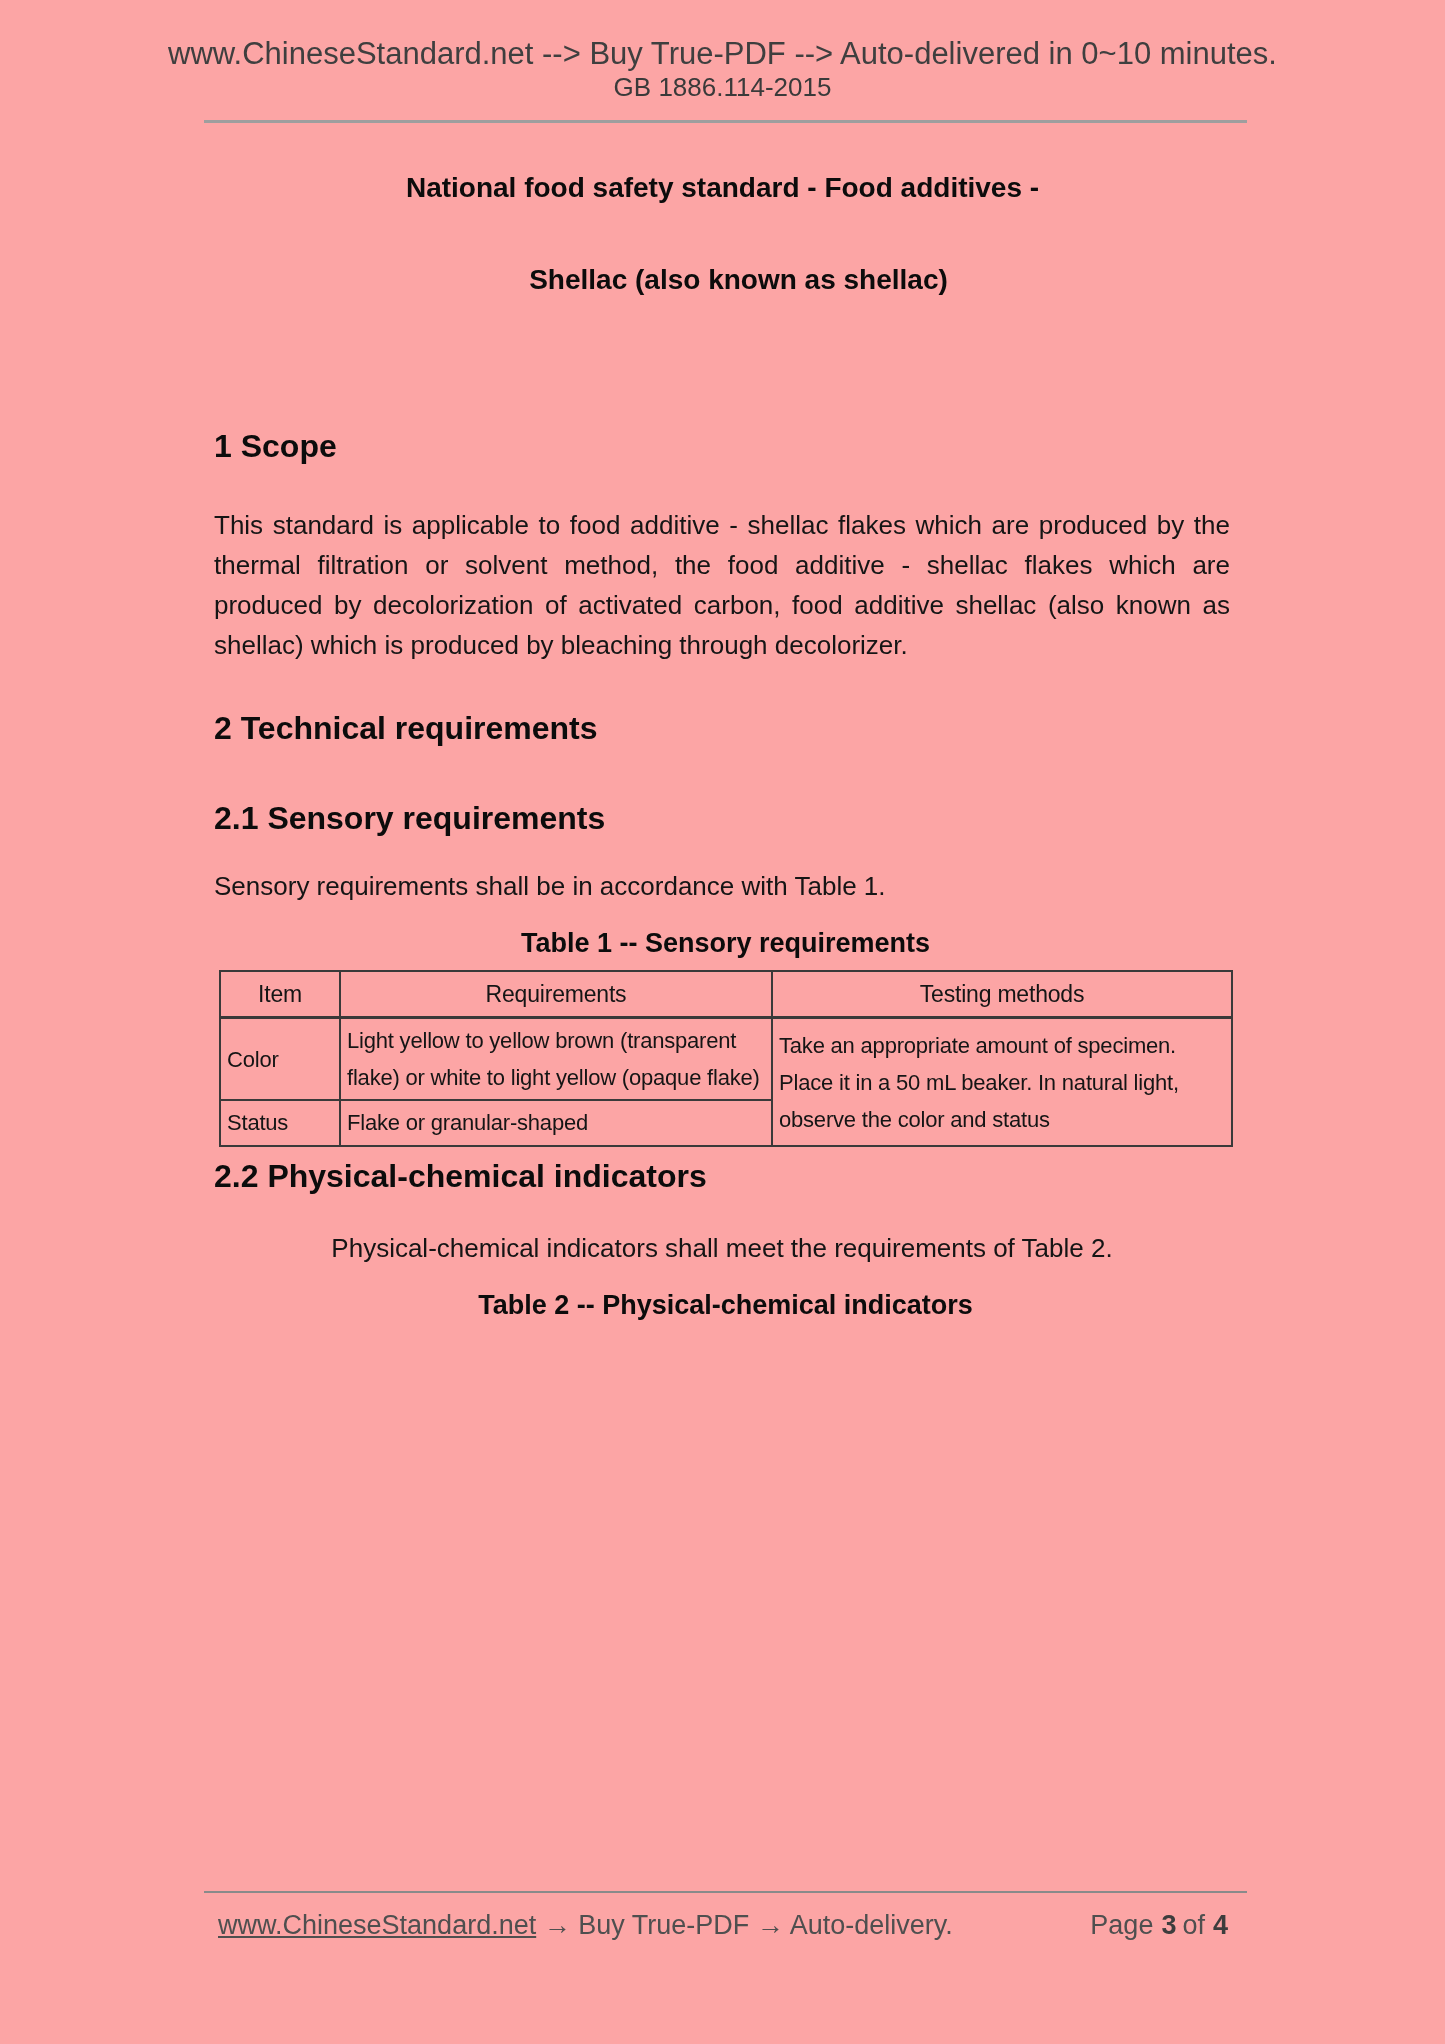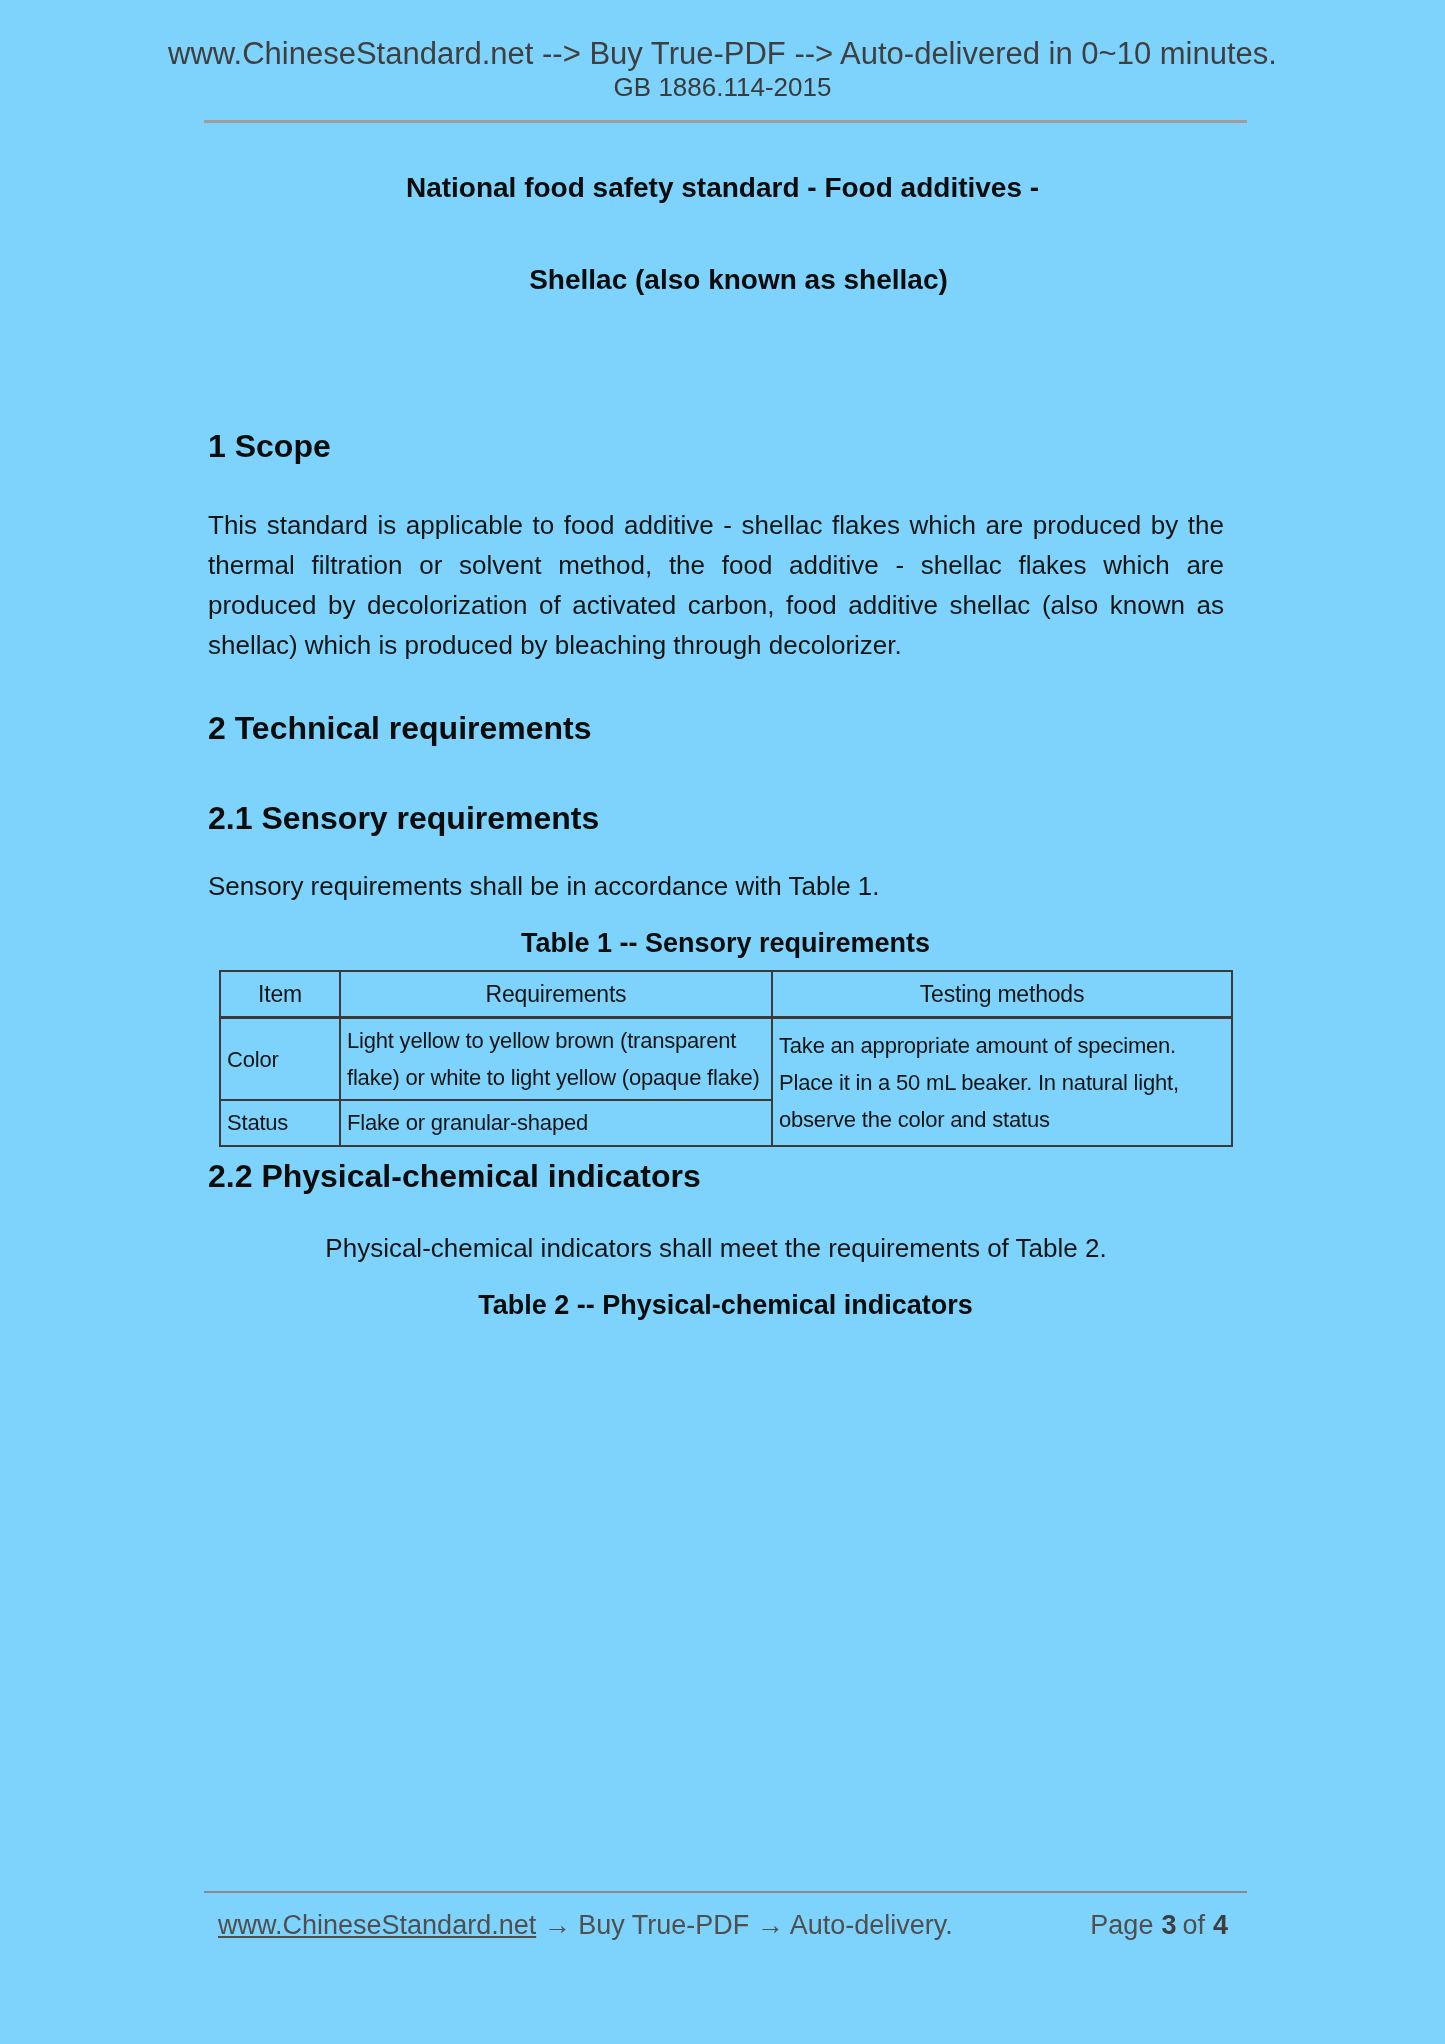--- a/index.html
+++ b/index.html
@@ -4,21 +4,21 @@
 <style>
   html, body {
     margin: 0;
     padding: 0;
     background: #ffffff;
   }
   .page {
     position: relative;
     width: 1445px;
     height: 2044px;
-    background: #7dd3fc;
+    background: #fca5a5;
     font-family: "Liberation Sans", "DejaVu Sans", sans-serif;
     color: #111111;
     overflow: hidden;
   }
 
   
   .header-banner {
     position: absolute;
     top: 36px;
     left: 0;
@@ -53,21 +53,21 @@
     width: 100%;
     text-align: center;
     font-size: 28px;
     font-weight: bold;
     color: #0c0c0c;
   }
   .doc-title-line1 { top: 172px; }
   .doc-title-line2 { top: 264px; padding-left: 16px; }
 
   
-  .content-left { left: 208px; }
+  .content-left { left: 214px; }
 
   .h-level1 {
     position: absolute;
     font-size: 32px;
     font-weight: bold;
     color: #0c0c0c;
   }
   .h-level2 {
     position: absolute;
     font-size: 32px;

